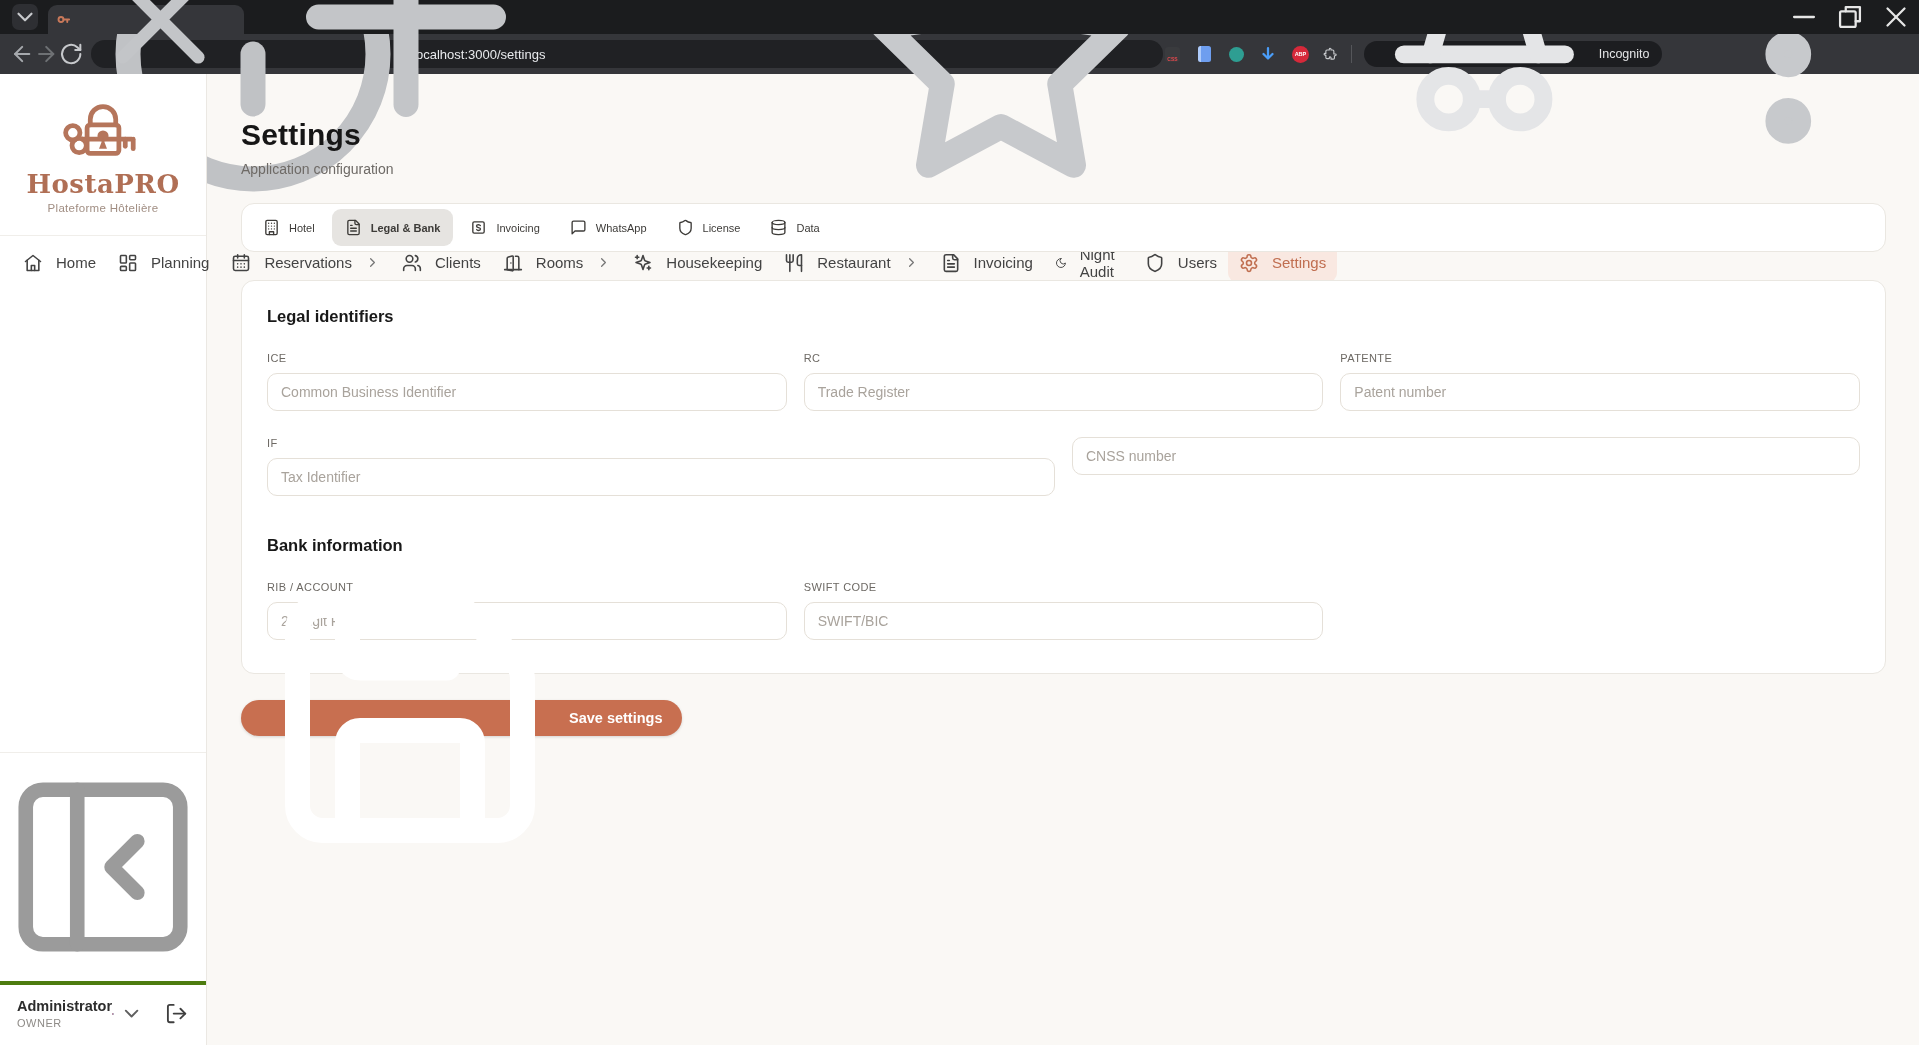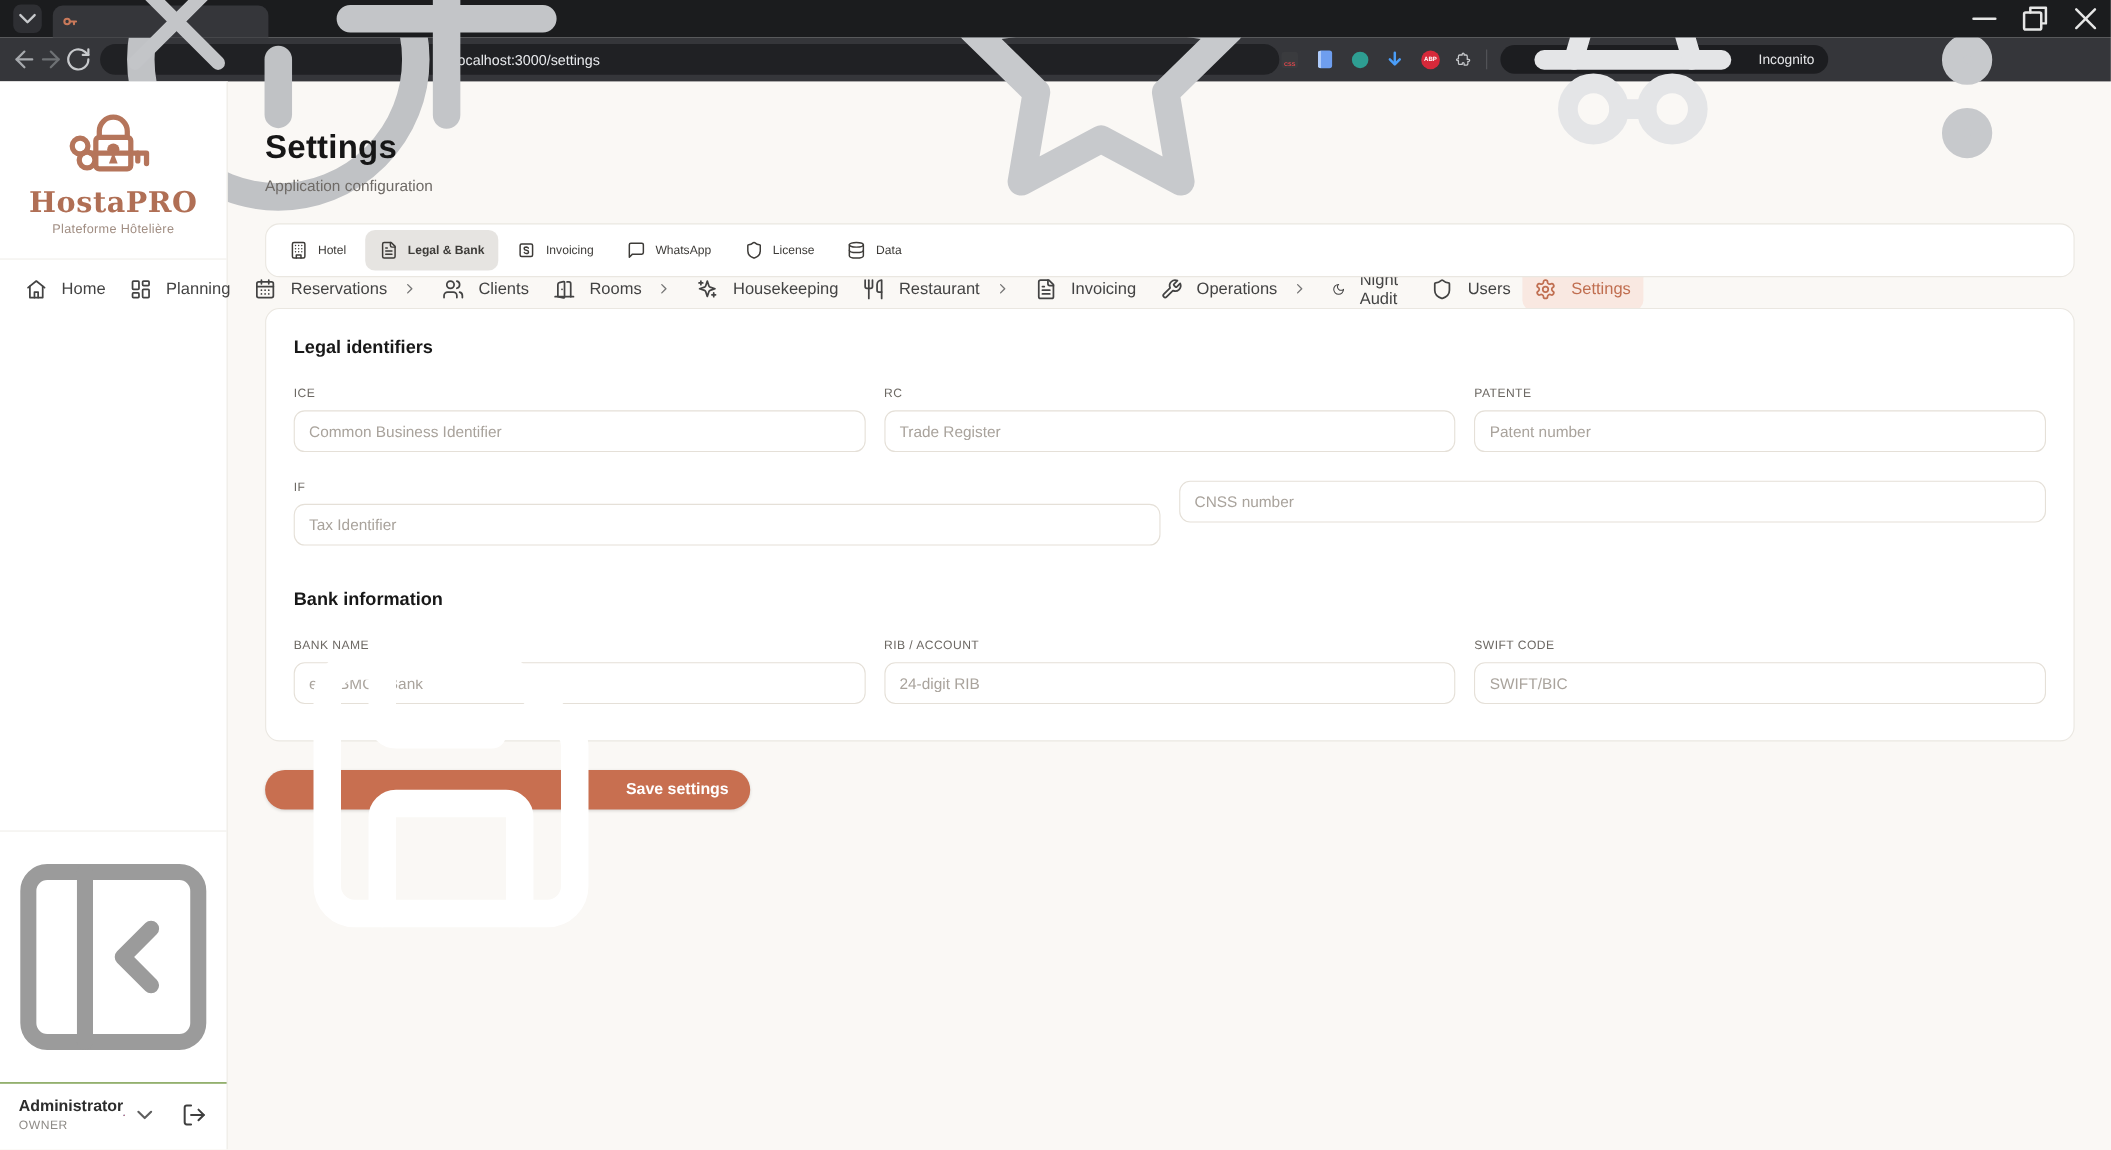--- a/index.html
+++ b/index.html
@@ -59,21 +59,21 @@
   .logo-sub{font-size:11.5px;color:#a18e83;margin-top:3px;letter-spacing:.3px;}
   .nav{padding:7px 12px 0;display:flex;}
   .nav-item{height:39px;border-radius:9px;display:flex;align-items:center;gap:13px;padding:0 11px;
     color:#434343;font-size:15px;cursor:pointer;}
   .nav-item .nav-ic{display:flex;} .nav-item .nav-ic svg{width:20px;height:20px;stroke-width:1.9;}
   .nav-chevron{margin-left:auto;color:#767676;display:flex;} .nav-chevron svg{width:15px;height:15px;}
   .nav-item.active{background:#f9e8e1;color:#c06e50;}
   .sidebar-bottom{margin-top:auto;}
   .collapse-row{border-top:1px solid #f0eeea;display:flex;justify-content:center;padding:11px 0;}
   .collapse-btn{color:#9b9b9b;display:flex;cursor:pointer;} .collapse-btn svg{width:20px;height:20px;stroke-width:1.7;}
-  .user-row{border-top:1px solid #4d7c0f;display:flex;align-items:center;padding:13px 18px 16px 17px;}
+  .user-row{border-top:4px solid #4d7c0f;display:flex;align-items:center;padding:13px 18px 16px 17px;}
   .user-name{font-size:14.5px;font-weight:700;color:#2d2d2d;}
   .user-role{font-size:11px;color:#8e8b87;letter-spacing:.5px;margin-top:3px;}
   .user-right{margin-left:auto;display:flex;align-items:center;}
   .flag{width:21px;height:14px;border-radius:2px;overflow:hidden;display:flex;}
   .lang-chevron{color:#5f5f5f;display:flex;margin-left:6px;cursor:pointer;}
   .lang-chevron svg{width:13px;height:13px;}
   .logout{color:#3f3f3f;display:flex;margin-left:22px;cursor:pointer;}
   .logout svg{width:18px;height:18px;stroke-width:1.9;}
 
   .main{flex:1;padding:44px 33px 0 34px;}
@@ -357,33 +357,20 @@
               <path d="M10 9H8"></path>
               <path d="M16 13H8"></path>
               <path d="M16 17H8"></path>
             </svg>
           </span>
           <span>Invoicing</span>
         </div>
         <div class="nav-item">
           <span class="nav-ic" style="width: 20px; height: 20px;">
             <svg viewBox="0 0 24 24" fill="none" stroke="currentColor" stroke-width="2" stroke-linecap="round" stroke-linejoin="round" style="width:100%;height:100%;display:block">
-              <path d="M14.7 6.3a1 1 0 0 0 0 1.4l1.6 1.6a1 1 0 0 0 1.4 0l3.77-3.77a6 6 0 0 1-7.94 7.94l-6.91 6.91a2.12 2.12 0 0 1-3-3l6.91-6.91a6 6 0 0 1 7.94-7.94l-3.76 3.76z"></path>
-            </svg>
-          </span>
-          <span>Operations</span>
-          <span class="nav-chevron" style="width: 15px; height: 15px;">
-            <svg viewBox="0 0 24 24" fill="none" stroke="currentColor" stroke-width="2" stroke-linecap="round" stroke-linejoin="round" style="width:100%;height:100%;display:block">
-              <path d="m9 18 6-6-6-6"></path>
-            </svg>
-          </span>
-        </div>
-        <div class="nav-item">
-          <span class="nav-ic" style="width: 20px; height: 20px;">
-            <svg viewBox="0 0 24 24" fill="none" stroke="currentColor" stroke-width="2" stroke-linecap="round" stroke-linejoin="round" style="width:100%;height:100%;display:block">
               <path d="M12 3a6 6 0 0 0 9 9 9 9 0 1 1-9-9Z"></path>
             </svg>
           </span>
           <span>Night Audit</span>
         </div>
         <div class="nav-item">
           <span class="nav-ic" style="width: 20px; height: 20px;">
             <svg viewBox="0 0 24 24" fill="none" stroke="currentColor" stroke-width="2" stroke-linecap="round" stroke-linejoin="round" style="width:100%;height:100%;display:block">
               <path d="M20 13c0 5-3.5 7.5-7.66 8.95a1 1 0 0 1-.67-.01C7.5 20.5 4 18 4 13V6a1 1 0 0 1 1-1c2 0 4.5-1.2 6.24-2.72a1.17 1.17 0 0 1 1.52 0C14.51 3.81 17 5 19 5a1 1 0 0 1 1 1z"></path>
             </svg>
@@ -512,21 +499,20 @@
           <div class="field"><label>ICE</label><input type="text" placeholder="Common Business Identifier" style=""></div>
           <div class="field"><label>RC</label><input type="text" placeholder="Trade Register" style=""></div>
           <div class="field"><label>PATENTE</label><input type="text" placeholder="Patent number" style=""></div>
         </div>
         <div class="grid" style="grid-template-columns: repeat(2, 1fr);">
           <div class="field"><label>IF</label><input type="text" placeholder="Tax Identifier" style=""></div>
           <div class="field"><input type="text" placeholder="CNSS number" style=""></div>
         </div>
         <div class="section-title section-gap">Bank information</div>
         <div class="grid" style="grid-template-columns: repeat(3, 1fr);">
-          <div class="field"><label>BANK NAME</label><input type="text" placeholder="e.g. BMCE Bank" style=""></div>
           <div class="field"><label>RIB / ACCOUNT</label><input type="text" placeholder="24-digit RIB" style=""></div>
           <div class="field"><label>SWIFT CODE</label><input type="text" placeholder="SWIFT/BIC" style=""></div>
         </div>
       </div>
     <div class="save-row">
       <button class="save-btn">
         <span style="display:flex;">
             <svg viewBox="0 0 24 24" fill="none" stroke="currentColor" stroke-width="2" stroke-linecap="round" stroke-linejoin="round" style="width:100%;height:100%;display:block">
               <path d="M15.2 3a2 2 0 0 1 1.4.6l3.8 3.8a2 2 0 0 1 .6 1.4V19a2 2 0 0 1-2 2H5a2 2 0 0 1-2-2V5a2 2 0 0 1 2-2z"></path>
               <path d="M17 21v-7a1 1 0 0 0-1-1H8a1 1 0 0 0-1 1v7"></path>

